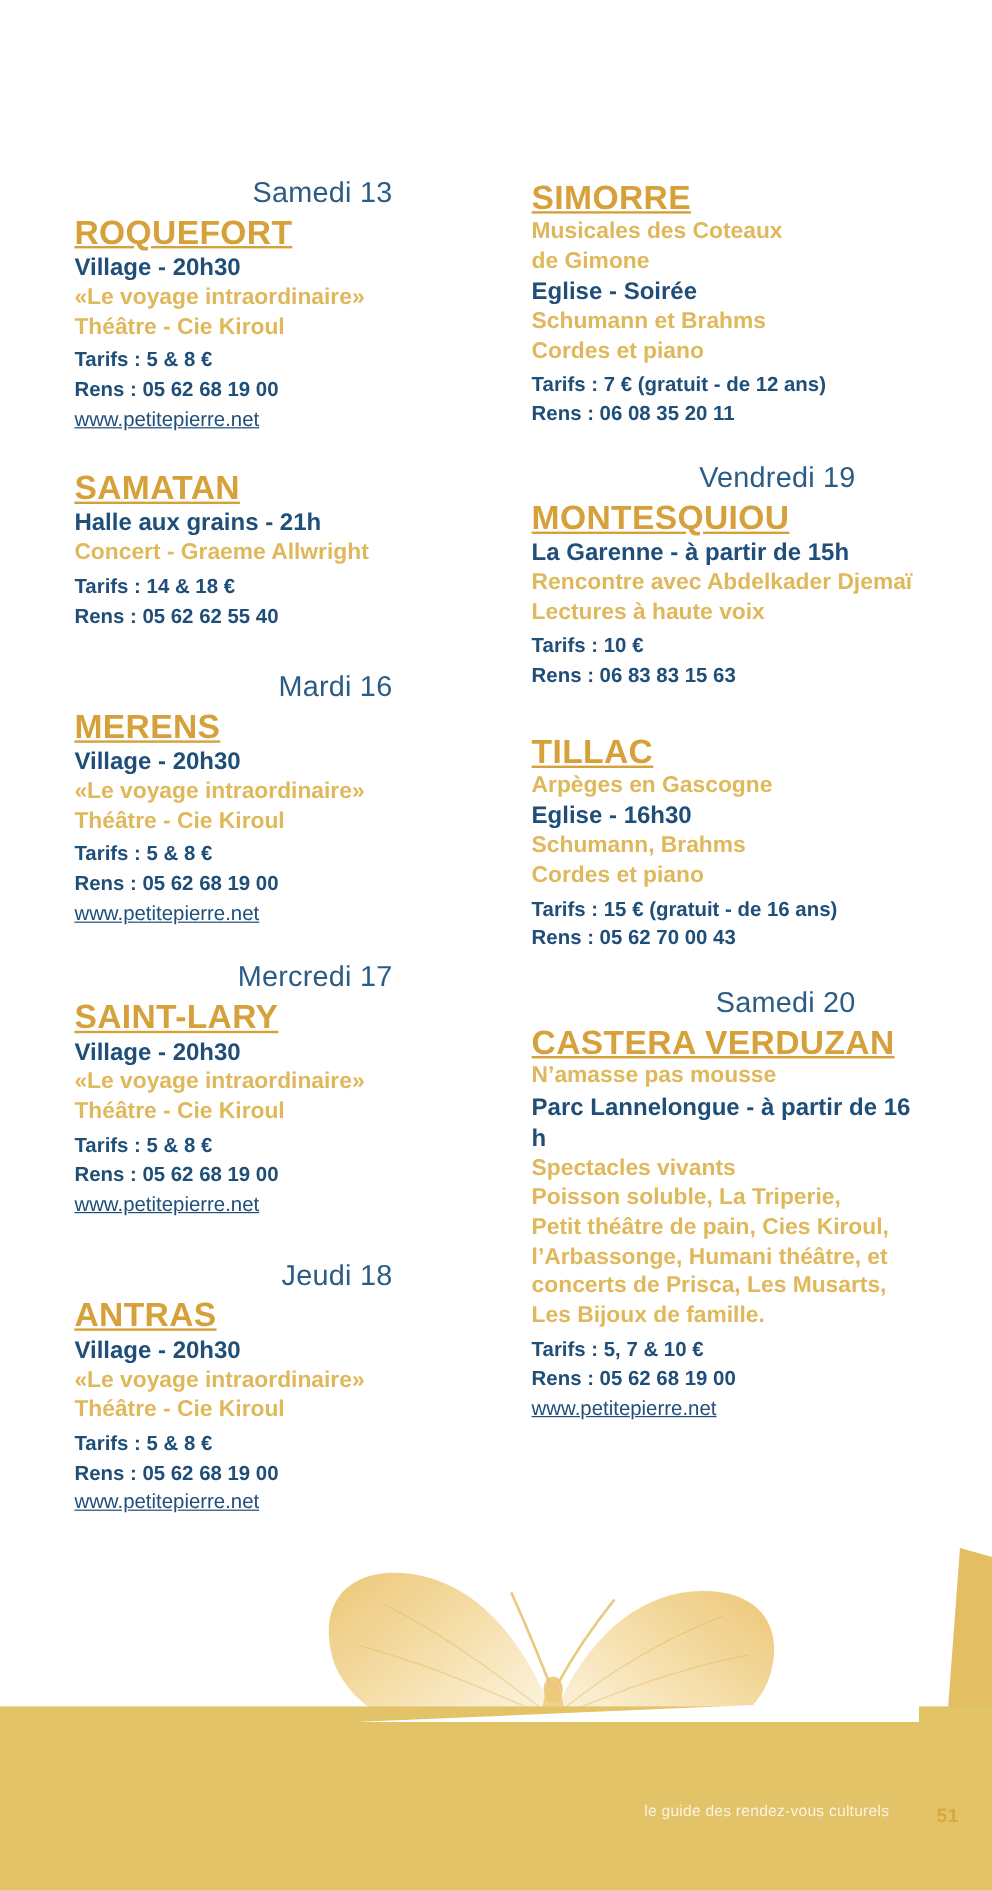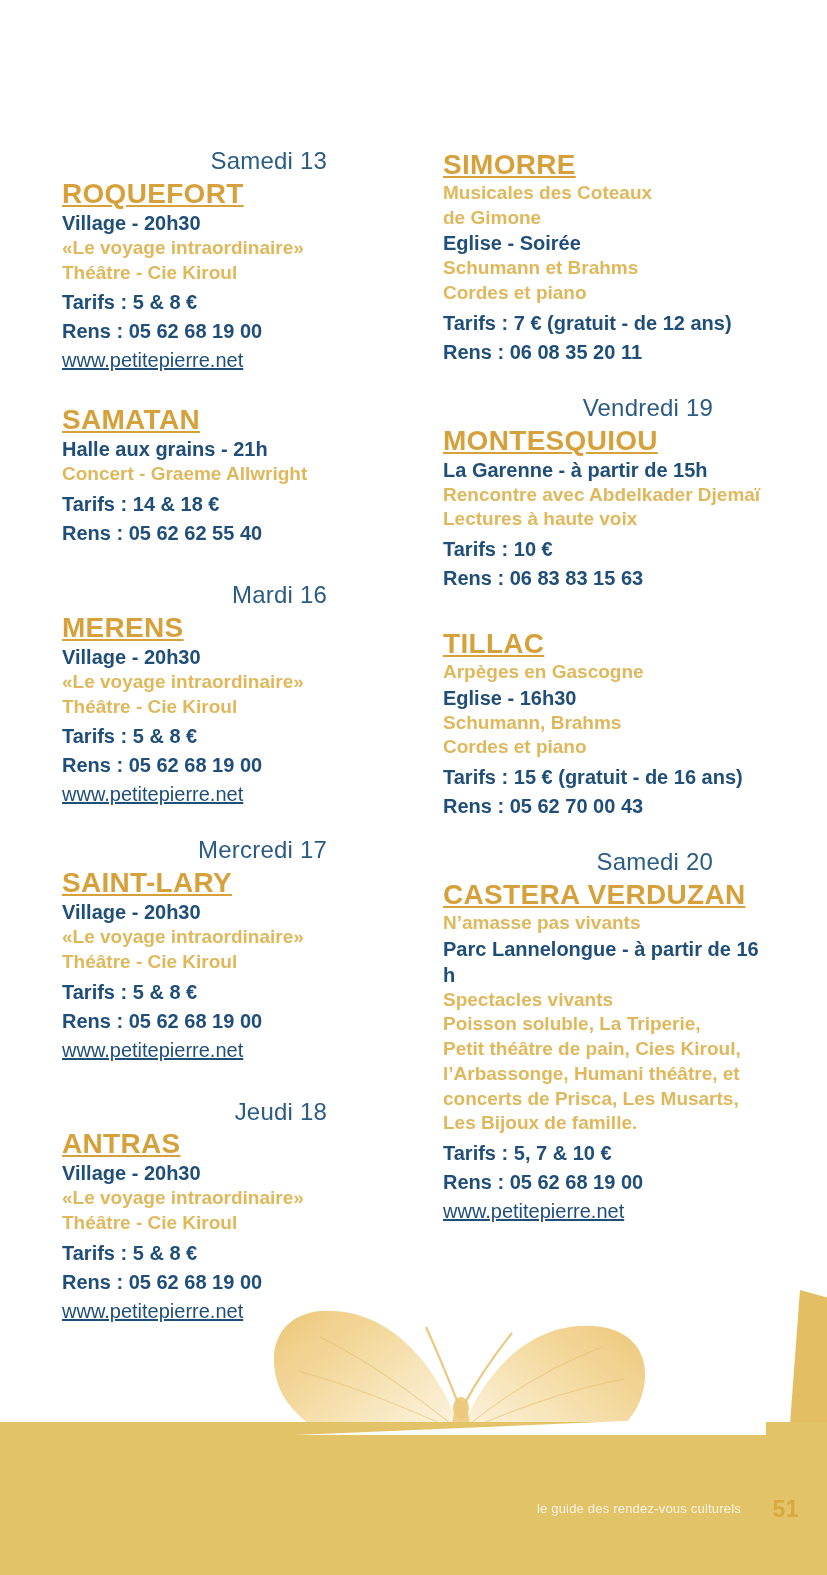--- a/index.html
+++ b/index.html
@@ -95,21 +95,21 @@
   .desc {
     color: #E0B85C;
     font-size: 19px;
     font-weight: bold;
     line-height: 1.30;
     margin: 0;
   }
 
   .info {
     color: #1F4E79;
-    font-size: 20px;
+    font-size: 17px;
     font-weight: bold;
     line-height: 1.45;
     margin: 0;
   }
   .info.weblink { font-weight: 400; text-decoration: underline; }
 
   .event { margin: 0 0 0 0; }
   .spacer-md { height: 28px; }
   .spacer-lg { height: 34px; }
   .lead-gap  { height: 3px; }
@@ -122,21 +122,21 @@
     color: #FAF3E2;
     font-size: 13px;
     letter-spacing: 0.2px;
     white-space: nowrap;
   }
   #page-number {
     position: absolute;
     right: 28px;
     bottom: 52px;
     color: #D9A83E;
-    font-size: 23px;
+    font-size: 16px;
     font-weight: bold;
     letter-spacing: 0.4px;
     text-align: right;
   }
 </style>
 </head>
 <body>
 
 <div id="page">
 
@@ -298,21 +298,21 @@
       <div class="lead-gap"></div>
       <div class="info">Tarifs : 15 € (gratuit - de 16 ans)</div>
       <div class="info">Rens : 05 62 70 00 43</div>
     </div>
 
     <div class="spacer-md"></div>
 
     <div class="event">
       <div class="day-heading">Samedi 20</div>
       <div class="town">CASTERA VERDUZAN</div>
-      <div class="desc">N’amasse pas vivants</div>
+      <div class="desc">N’amasse pas mousse</div>
       <div class="place">Parc Lannelongue - à partir de 16 h</div>
       <div class="desc">Spectacles vivants</div>
       <div class="desc">Poisson soluble, La Triperie,</div>
       <div class="desc">Petit théâtre de pain, Cies  Kiroul,</div>
       <div class="desc">l’Arbassonge, Humani théâtre, et</div>
       <div class="desc">concerts de Prisca, Les Musarts,</div>
       <div class="desc">Les Bijoux de famille.</div>
       <div class="lead-gap"></div>
       <div class="info">Tarifs : 5, 7 &amp; 10 €</div>
       <div class="info">Rens : 05 62 68 19 00</div>

